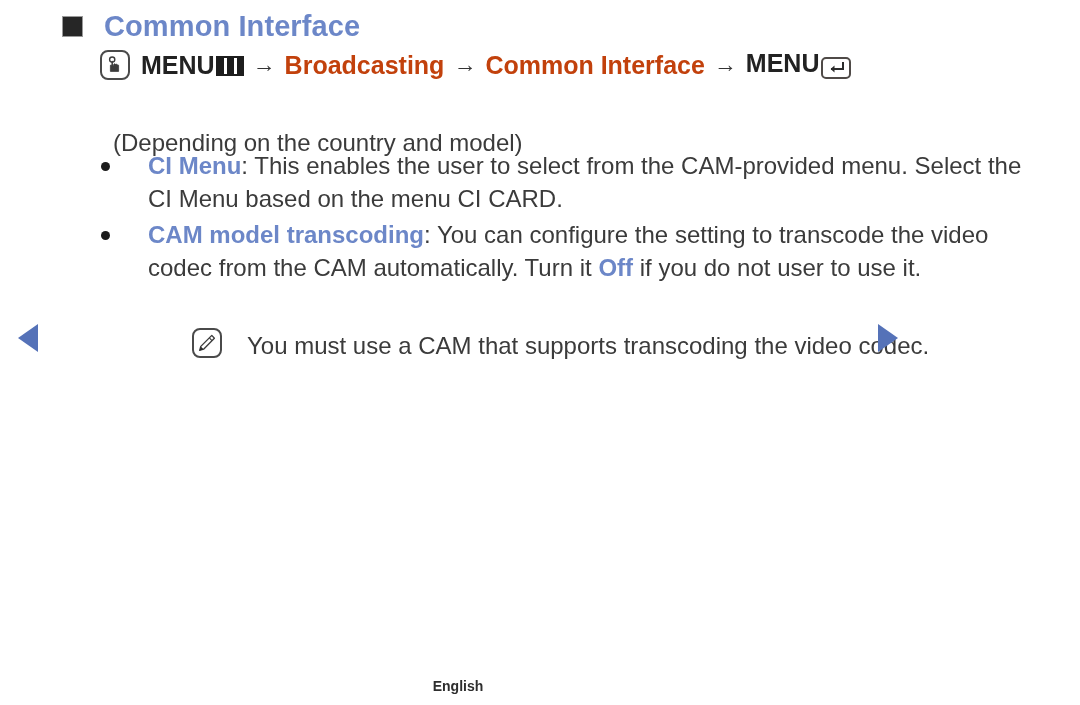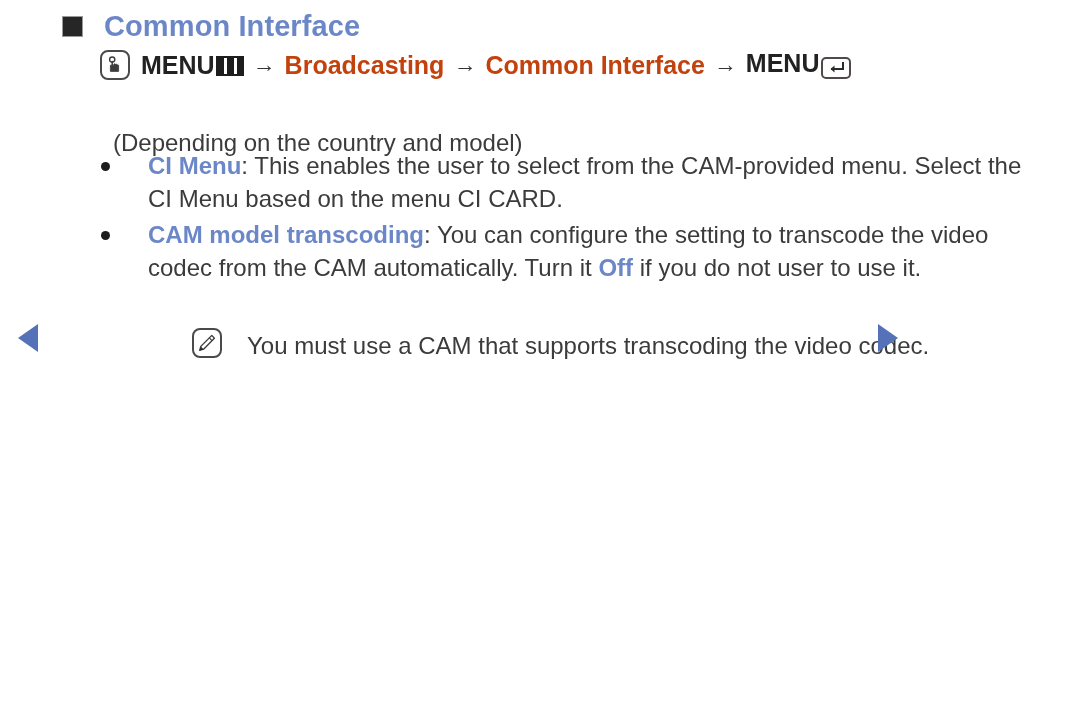--- a/index.html
+++ b/index.html
@@ -302,14 +302,15 @@
         <path d="M12.4 4.9 L15.0 7.7" fill="none" stroke="#3c3c3c" stroke-width="1.1"></path>
         <path d="M3.8 13.4 L6.6 16.2 L2.6 17.4 Z" fill="#2b2b2b"></path>
       </svg>
     </span>
     <div class="nn-text">You must use a CAM that supports transcoding the video codec.</div>
   </div>
 
   <div class="nav-arrow prev" title="Previous"></div>
   <div class="nav-arrow next" title="Next"></div>
 
+  <div class="footer-lang">English</div>
 
 </div>
 
 </body></html>

